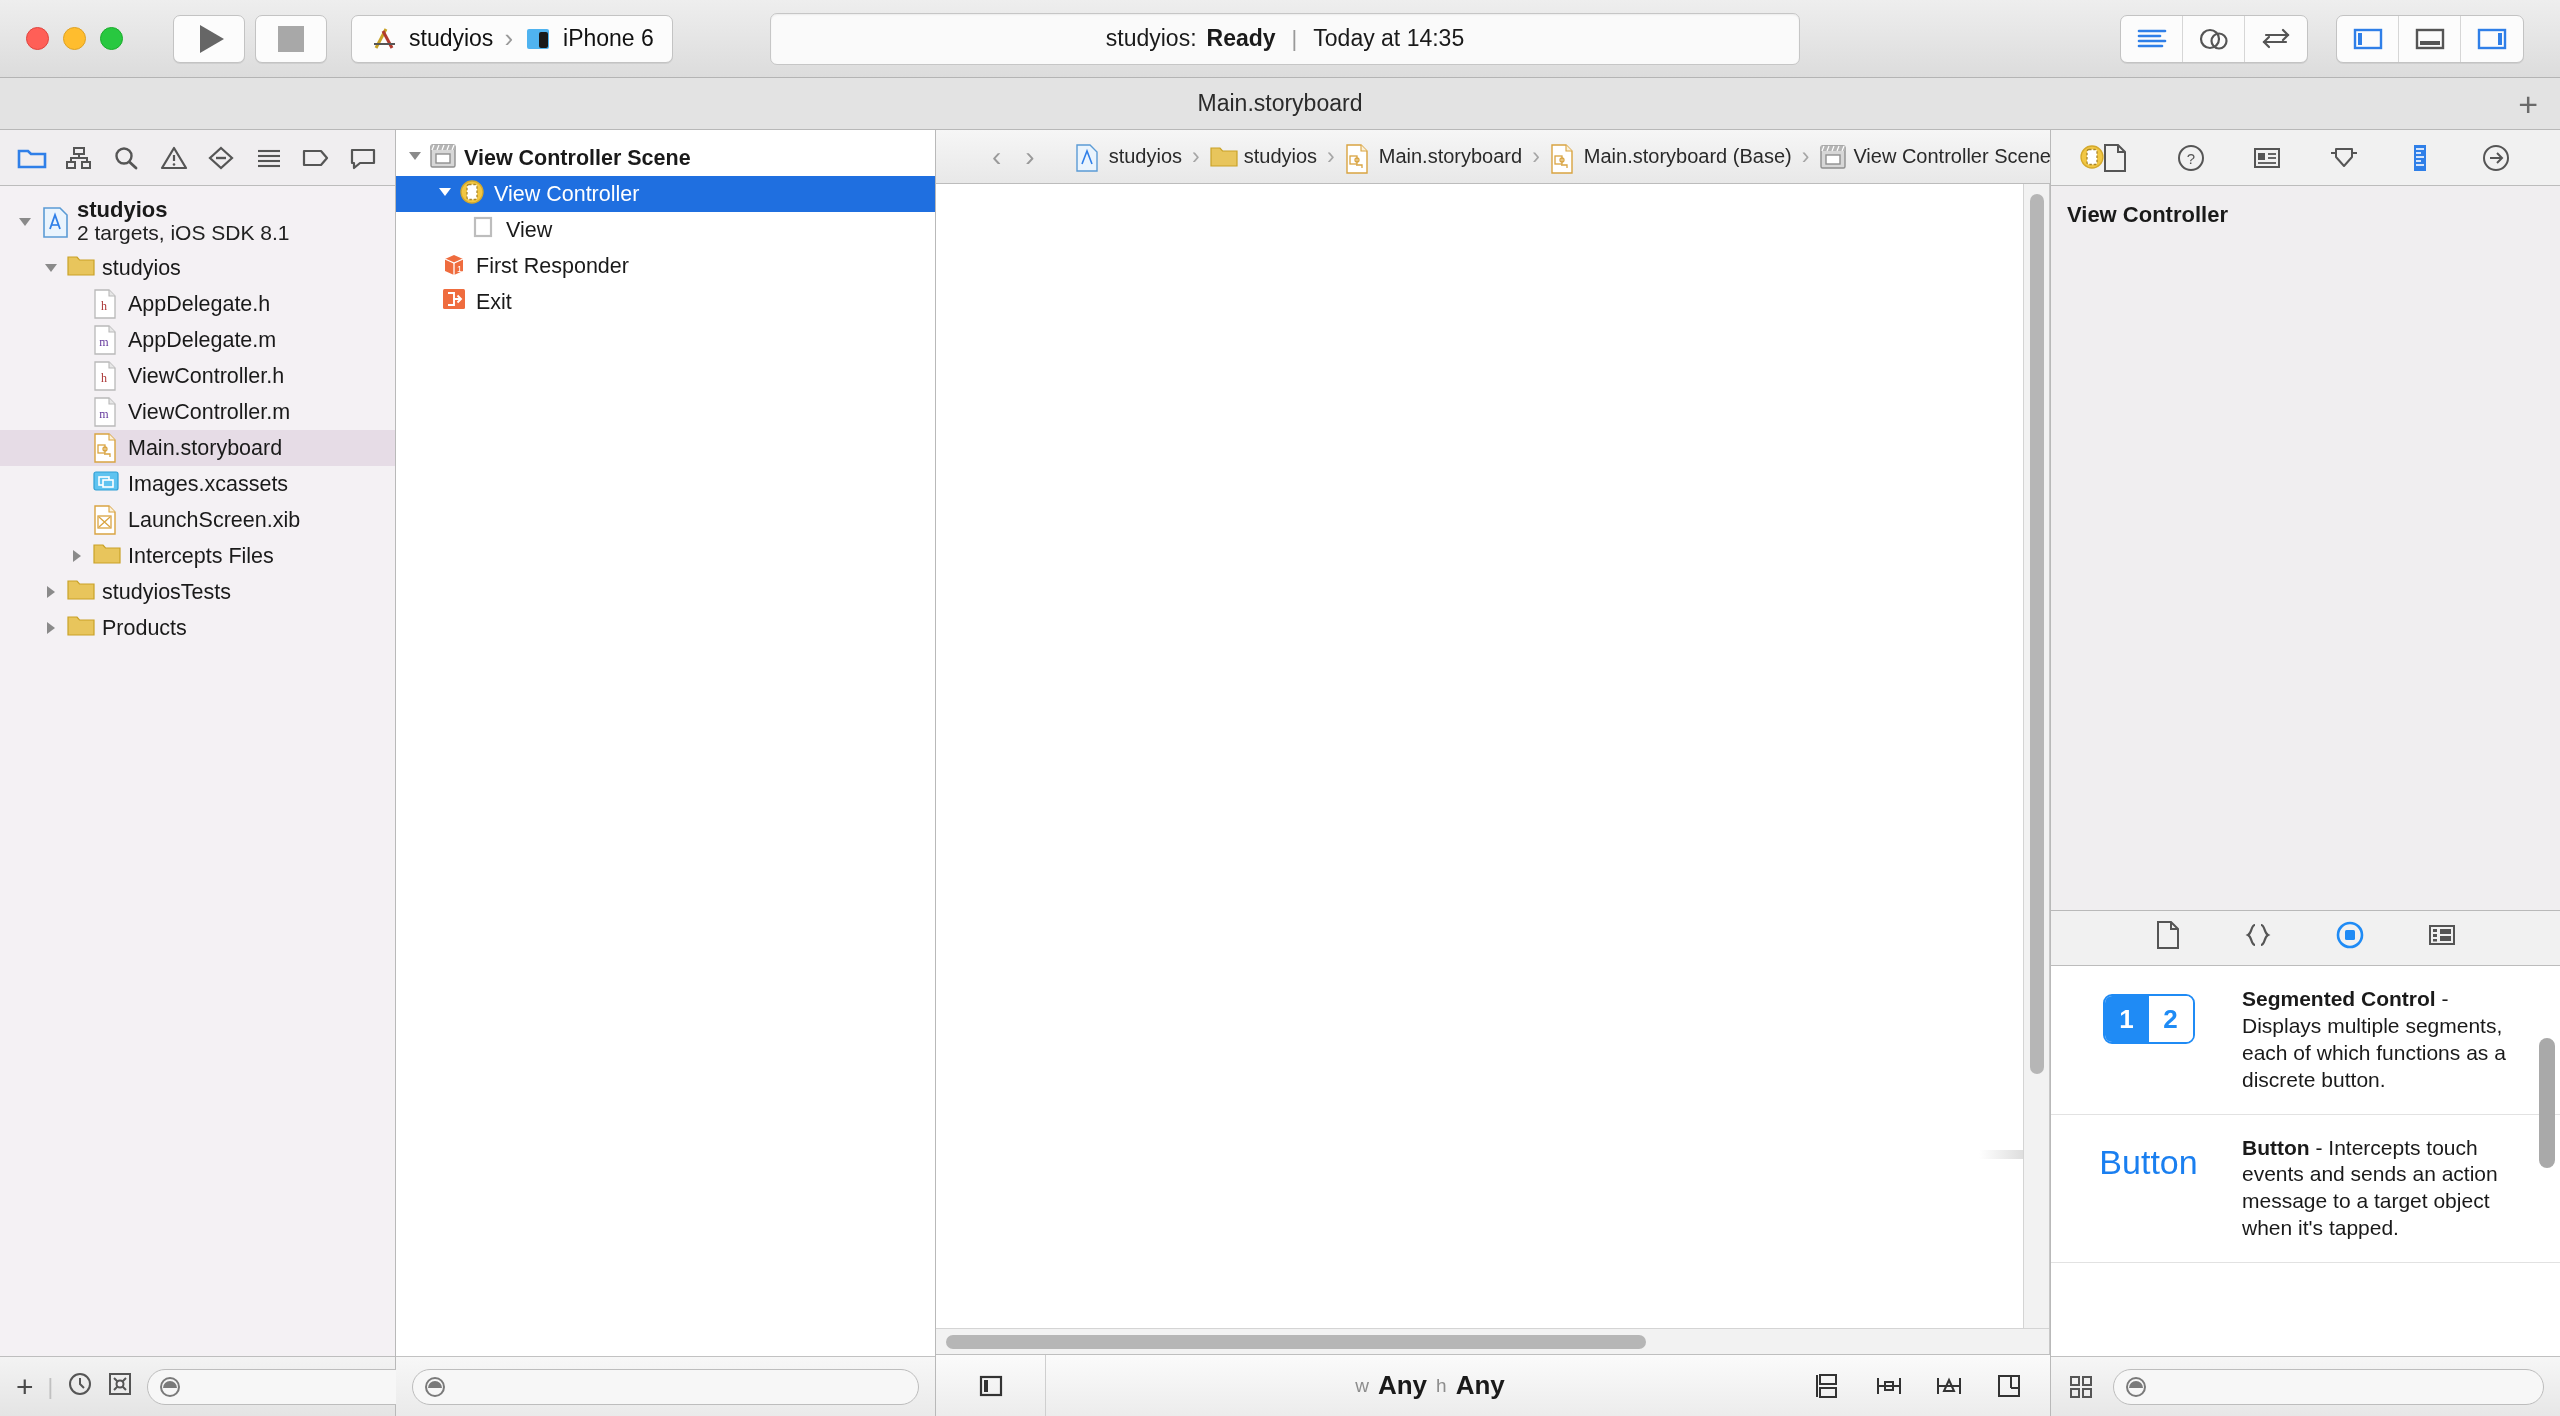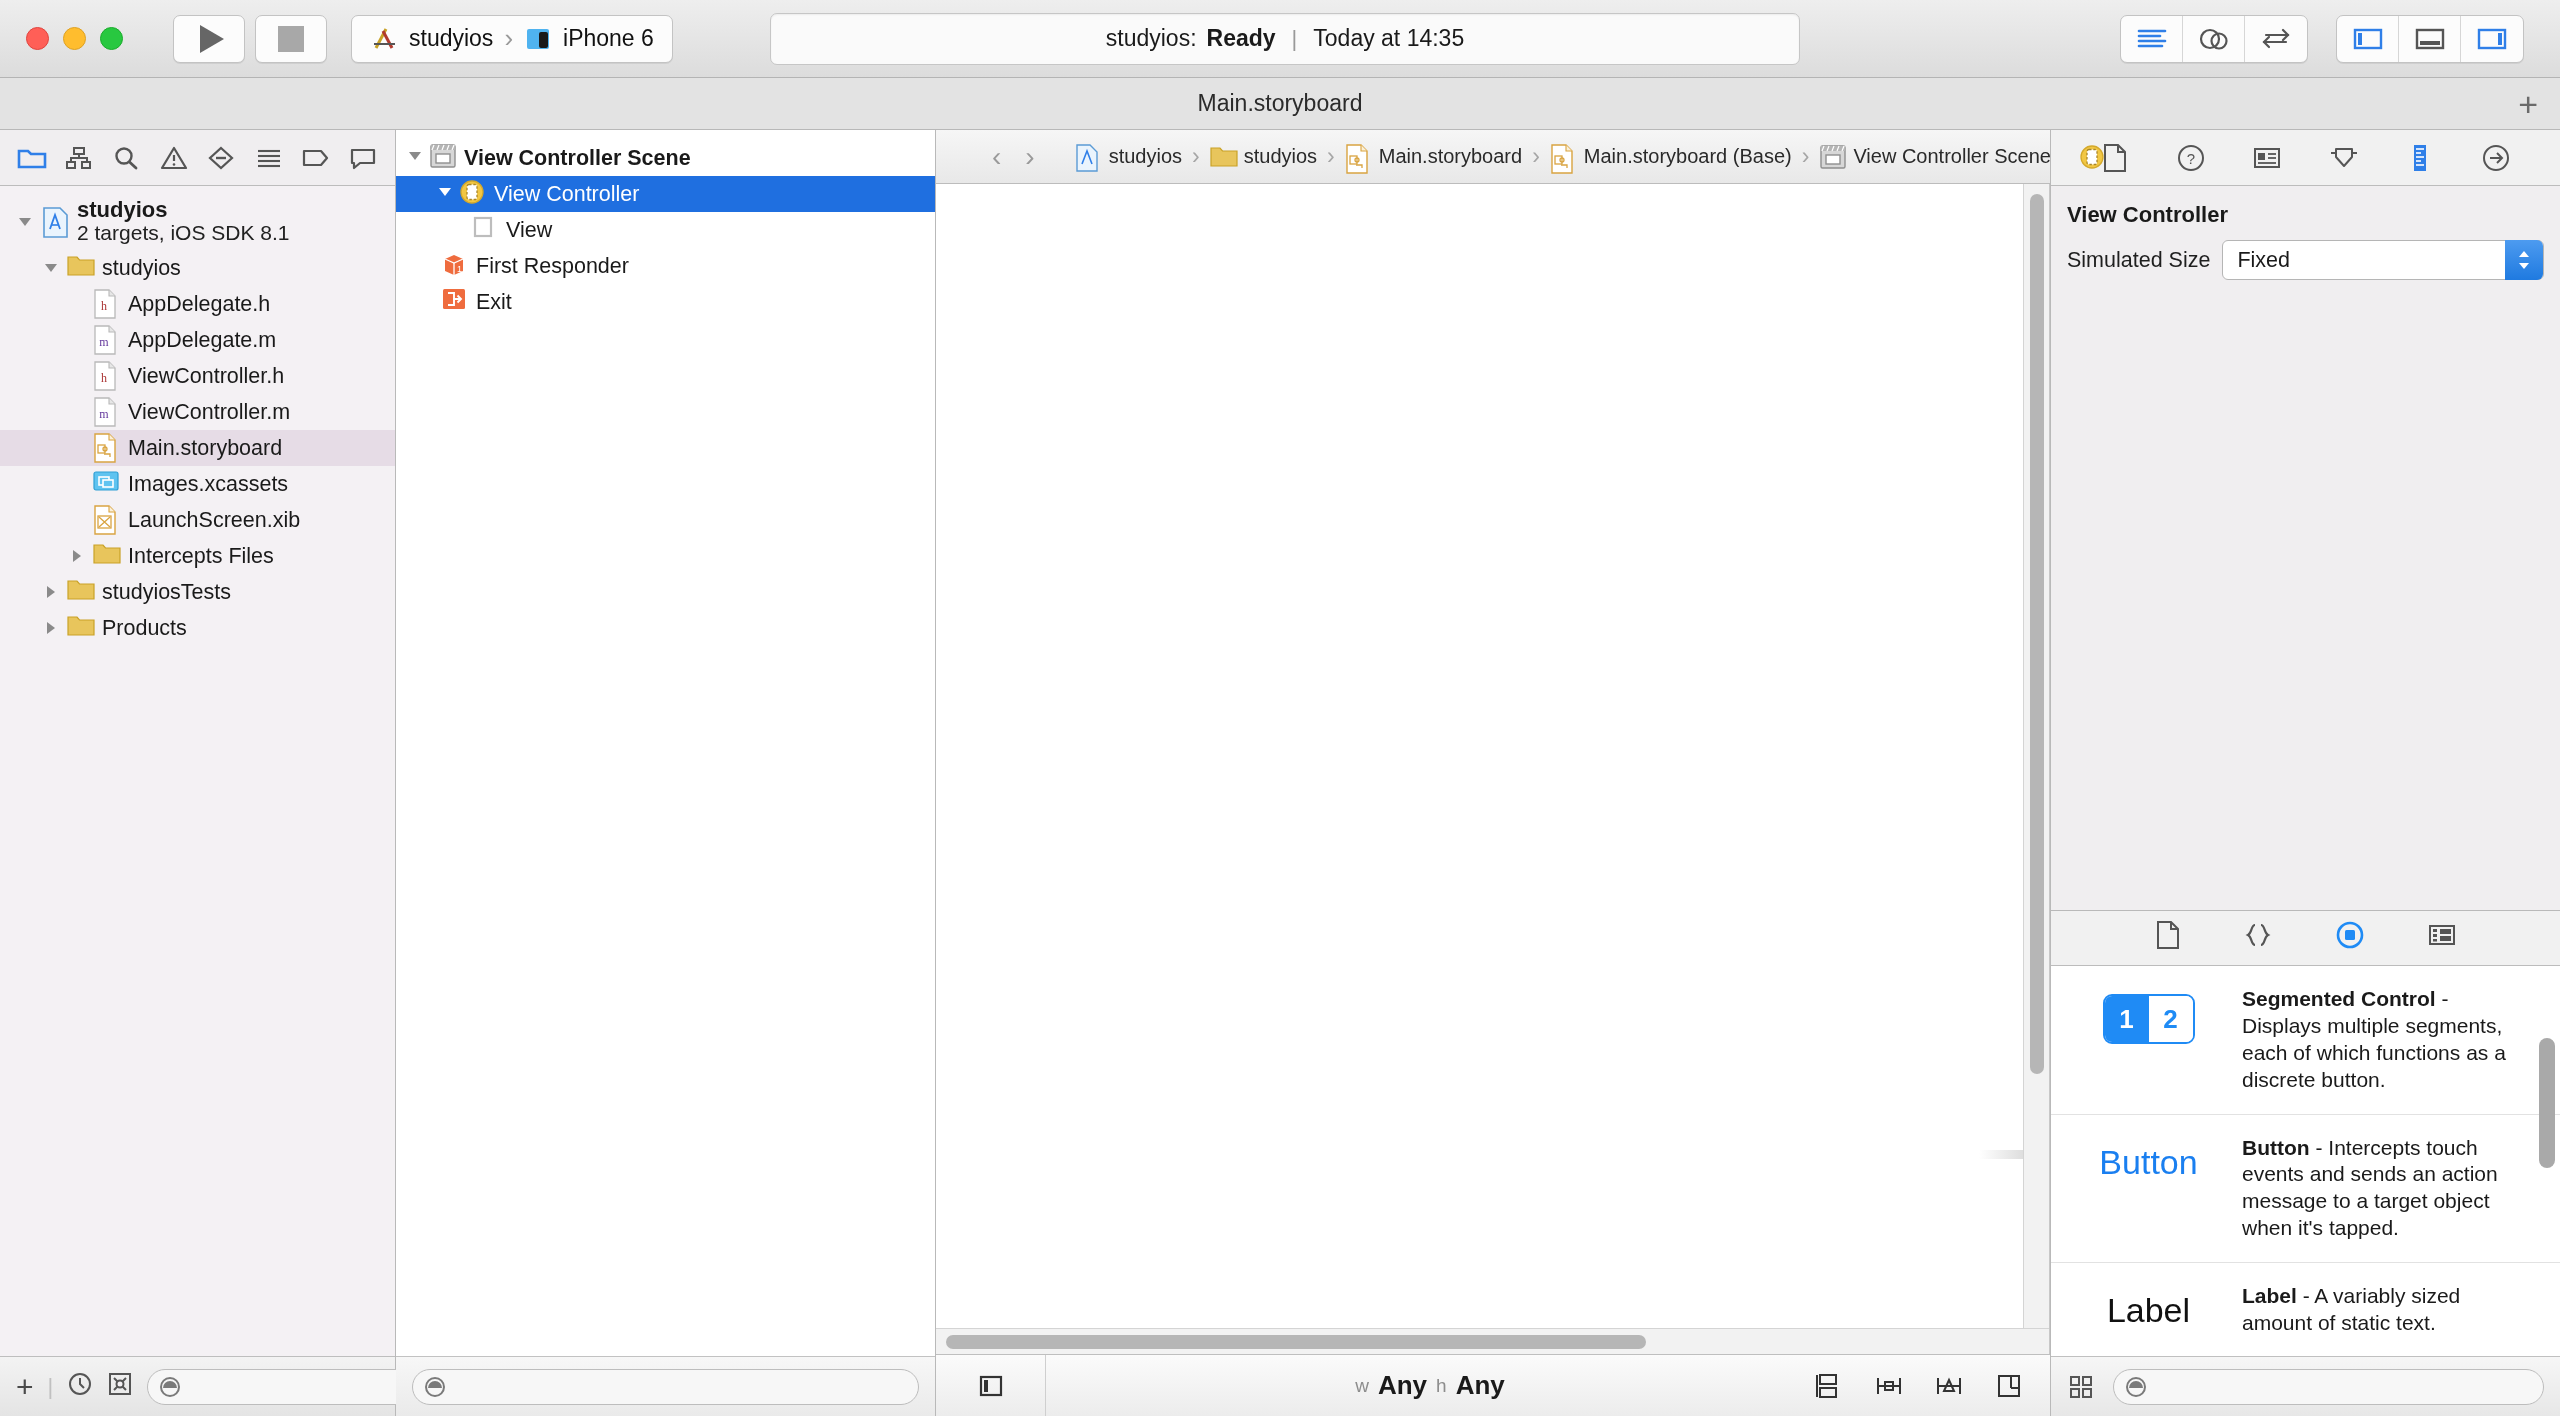--- a/index.html
+++ b/index.html
@@ -750,32 +750,20 @@
         <div class="insp-tab">
           <svg width="30" height="30" viewBox="0 0 30 30">
             <circle cx="15" cy="15" r="12" fill="none" stroke="#555" stroke-width="2"></circle>
             <path d="M9 15 h11 M16 10 l5 5 l-5 5" fill="none" stroke="#555" stroke-width="2"></path>
           </svg>
         </div>
       </div>
 
       <div class="insp-body">
         <div class="insp-title">View Controller</div>
-        <div class="insp-row">
-          <span class="insp-label">Simulated Size</span>
-          <div class="popup">
-            <span>Fixed</span>
-            <span class="stepper">
-              <svg width="18" height="26" viewBox="0 0 18 26">
-                <path d="M9 4 L14 10 H4 Z" fill="#fff"></path>
-                  <path d="M9 22 L14 16 H4 Z" fill="#fff"></path>
-              </svg>
-            </span>
-          </div>
-        </div>
       </div>
 
       <div class="lib-tabs">
         <div>
           <svg width="26" height="30" viewBox="0 0 26 30">
             <path d="M3 2 h13 l7 7 v19 H3 Z" fill="none" stroke="#555" stroke-width="2"></path>
             <path d="M16 2 v7 h7" fill="none" stroke="#555" stroke-width="2"></path>
           </svg>
         </div>
         <div>
@@ -812,26 +800,20 @@
                 <div class="off">2</div>
               </div>
             </div>
             <div class="lib-desc"><b>Segmented Control</b><span> - Displays multiple segments, each of which functions as a discrete button.</span></div>
           </div>
           <div class="lib-item">
             <div class="lib-preview">
               <span class="btn-preview">Button</span>
             </div>
             <div class="lib-desc"><b>Button</b><span> - Intercepts touch events and sends an action message to a target object when it's tapped.</span></div>
-          </div>
-          <div class="lib-item">
-            <div class="lib-preview">
-              <span class="lbl-preview">Label</span>
-            </div>
-            <div class="lib-desc"><b>Label</b><span> - A variably sized amount of static text.</span></div>
           </div>
         <div class="lib-scroll"></div>
       </div>
 
       <div class="lib-bottom">
         <svg width="28" height="28" viewBox="0 0 28 28">
           <g fill="none" stroke="#555" stroke-width="2">
             <rect x="4" y="4" width="8" height="8"></rect>
               <rect x="16" y="4" width="8" height="8"></rect>
             <rect x="4" y="16" width="8" height="8"></rect>

